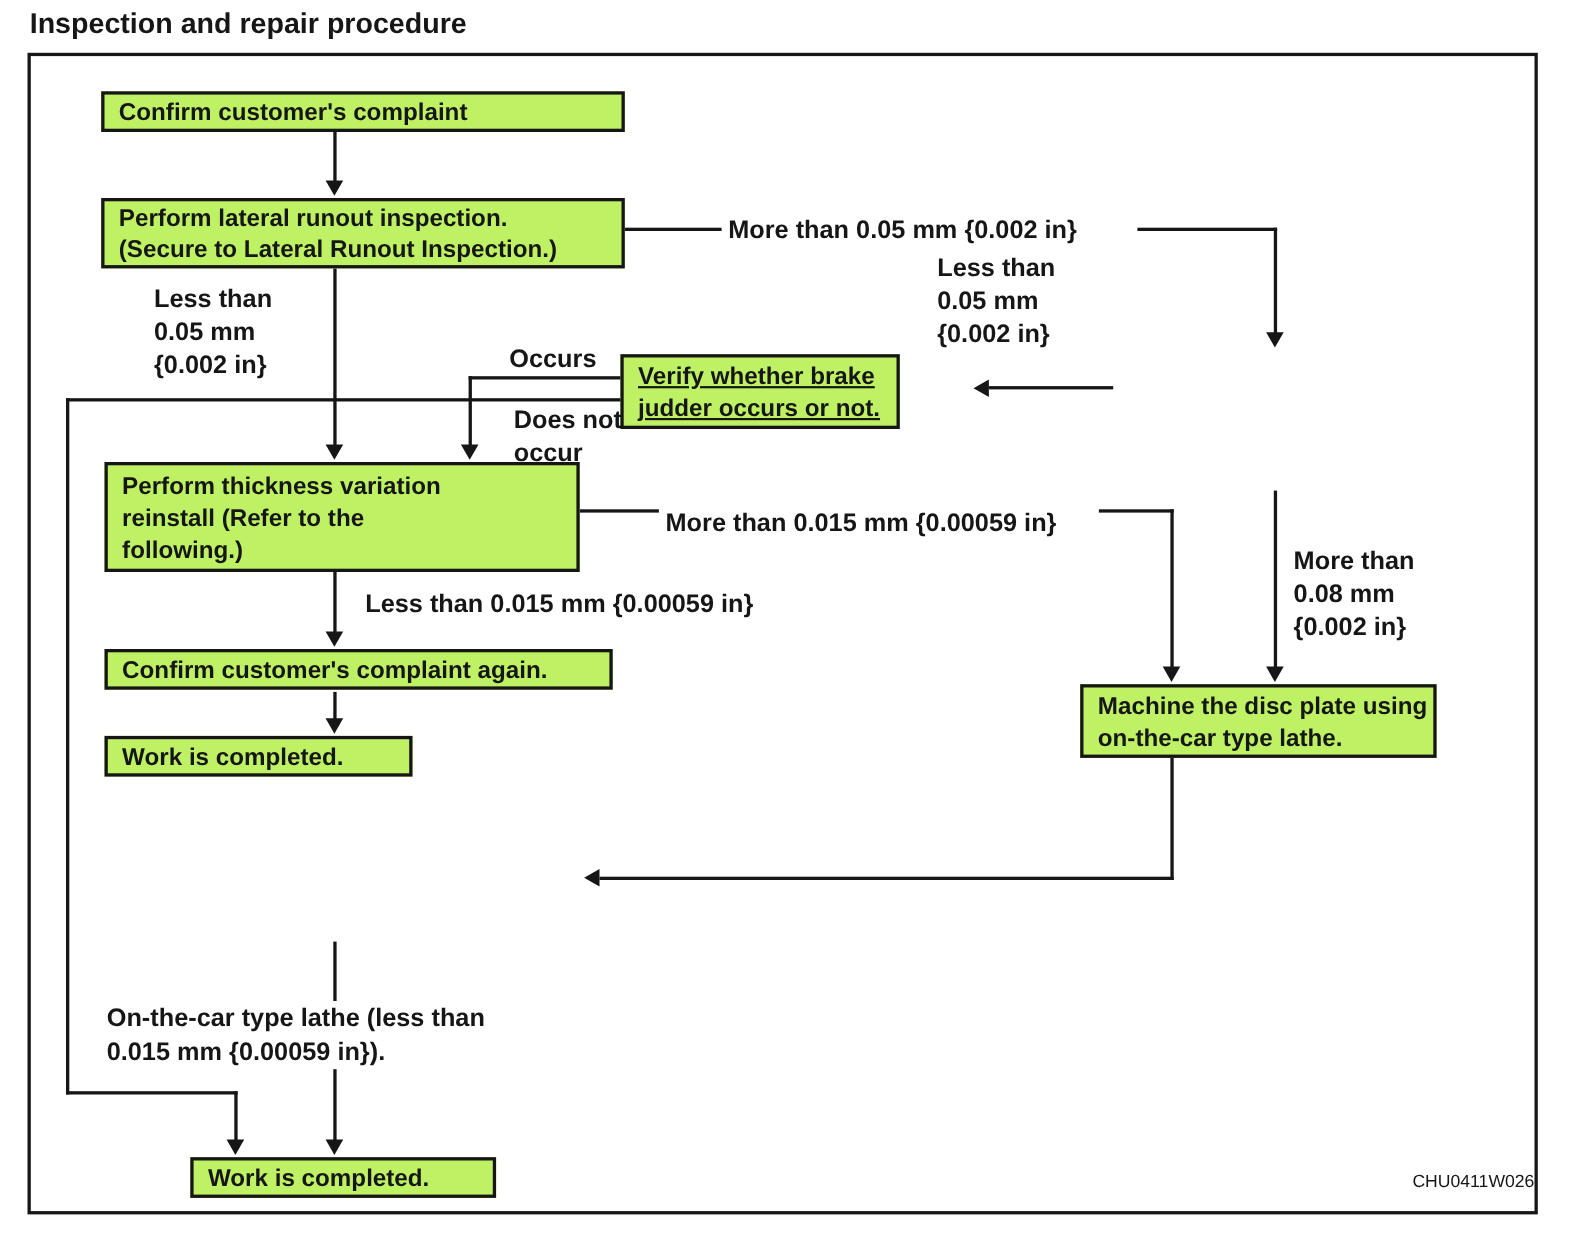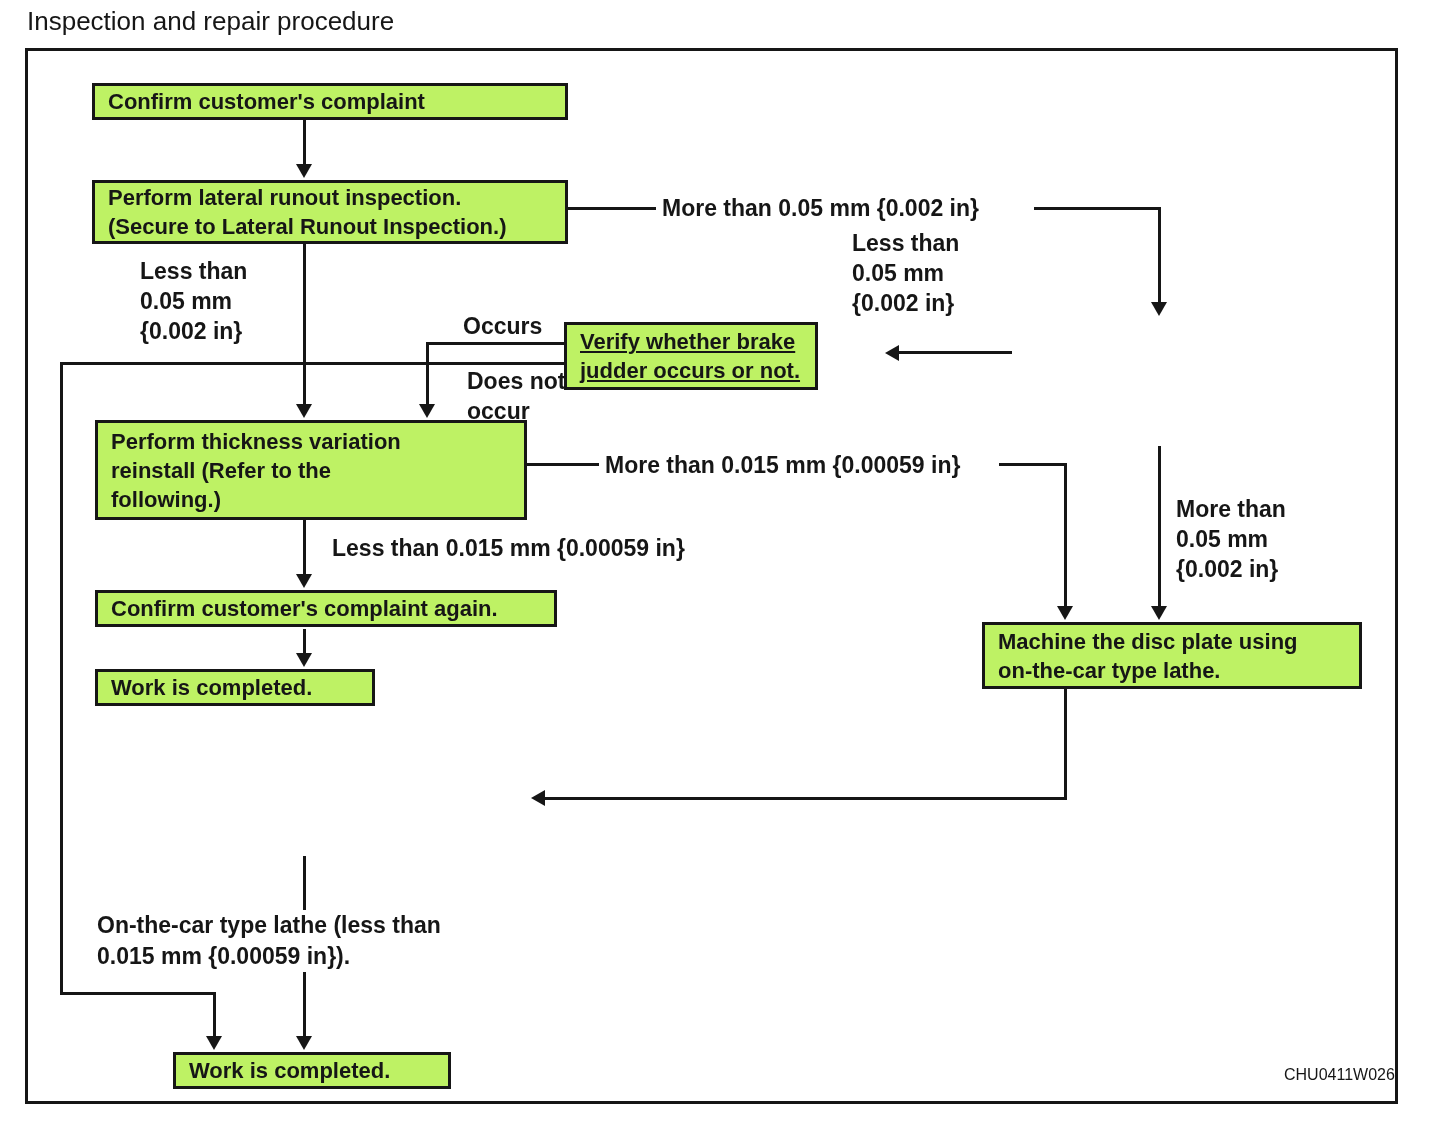--- a/index.html
+++ b/index.html
@@ -6,21 +6,21 @@
   .page{
     position:relative;
     width:1440px;height:1134px;
     background:#ffffff;
     font-family:"Liberation Sans","DejaVu Sans",sans-serif;
     color:#161616;
     overflow:hidden;
   }
   .title{
     position:absolute;left:27px;top:6px;
-    font-size:26px;font-weight:400;letter-spacing:0px;
+    font-size:26px;font-weight:700;letter-spacing:0px;
   }
   .frame{
     position:absolute;left:25px;top:48px;width:1373px;height:1056px;
     border:3px solid #161616;box-sizing:border-box;background:#ffffff;
   }
   .box{
     position:absolute;box-sizing:border-box;
     border:3px solid #161616;background:#bef264;
     display:flex;align-items:center;
     font-size:22px;font-weight:600;line-height:29px;
@@ -108,47 +108,47 @@
 
 
   <div class="box" style="left:95px;top:420px;width:432px;height:100px;">Perform thickness variation
 reinstall (Refer to the
 following.)</div>
 
   <div class="box" style="left:95px;top:590px;width:462px;height:37px;">Confirm customer's complaint again.</div>
 
   <div class="box" style="left:95px;top:669px;width:280px;height:37px;">Work is completed.</div>
 
-  <div class="box" style="left:982px;top:622px;width:380px;height:67px;">Machine the disc plate using
+  <div class="box" style="left:982px;top:622px;width:324px;height:67px;">Machine the disc plate using
 on-the-car type lathe.</div>
 
 
   <div class="box" style="left:173px;top:1052px;width:278px;height:37px;">Work is completed.</div>
 
   <div class="lbl" style="left:140px;top:256px;">Less than
 0.05 mm
 {0.002 in}</div>
 
   <div class="lbl" style="left:662px;top:193px;">More than 0.05 mm {0.002 in}</div>
 
   <div class="lbl" style="left:852px;top:228px;">Less than
 0.05 mm
 {0.002 in}</div>
 
   <div class="lbl" style="left:463px;top:311px;text-align:right;">Occurs</div>
 
   <div class="lbl" style="left:467px;top:366px;background:transparent;">Does not
 occur</div>
 
-  <div class="lbl" style="left:605px;top:450px;">More than 0.015 mm {0.00059 in}</div>
+  <div class="lbl" style="left:605px;top:460px;">More than 0.015 mm {0.00059 in}</div>
 
   <div class="lbl" style="left:332px;top:533px;">Less than 0.015 mm {0.00059 in}</div>
 
   <div class="lbl" style="left:1176px;top:494px;">More than
-0.05 mm
+0.08 mm
 {0.002 in}</div>
 
   <div class="lbl" style="left:97px;top:910px;line-height:31px;">On-the-car type lathe (less than
 0.015 mm {0.00059 in}).</div>
 
   <div class="figcode">CHU0411W026</div>
 
 </div>
 
 </body></html>

